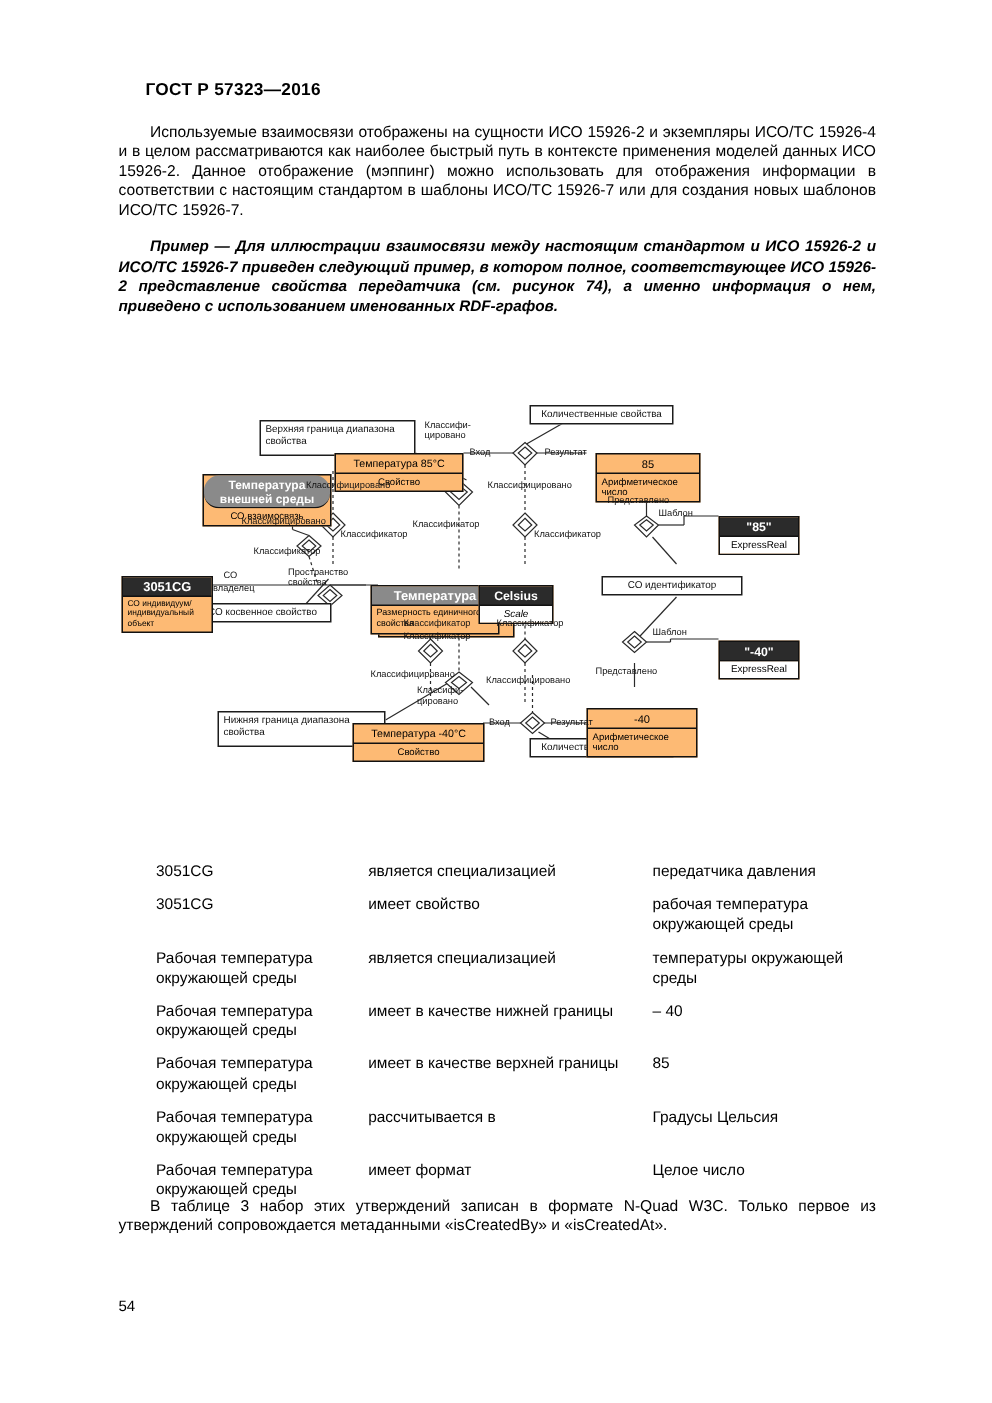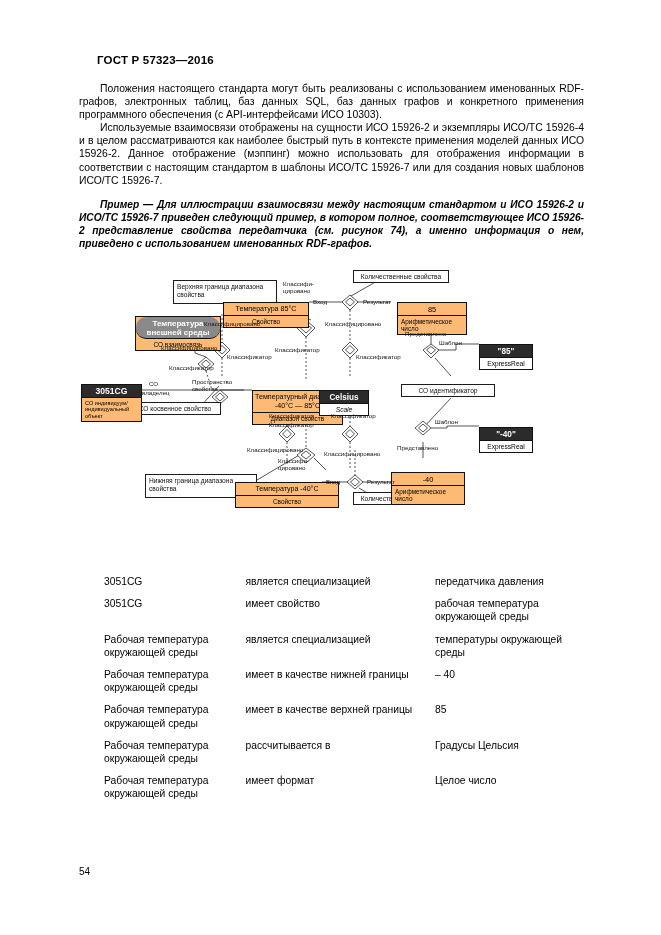--- a/index.html
+++ b/index.html
@@ -203,21 +203,20 @@
   }
 </style>
 </head>
 <body>
 
 <div class="page">
 
   <div class="doc-header">ГОСТ Р 57323—2016</div>
 
   <div class="body-col">
-    <p class="para">Положения настоящего стандарта могут быть реализованы с использованием именованных RDF-графов, электронных таблиц, баз данных SQL, баз данных графов и конкретного применения программного обеспечения (с API-интерфейсами ИСО 10303).</p>
     <p class="para">Используемые взаимосвязи отображены на сущности ИСО 15926-2 и экземпляры ИСО/ТС 15926-4 и в целом рассматриваются как наиболее быстрый путь в контексте применения моделей данных ИСО 15926-2. Данное отображение (мэппинг) можно использовать для отображения информации в соответствии с настоящим стандартом в шаблоны ИСО/ТС 15926-7 или для создания новых шаблонов ИСО/ТС 15926-7.</p>
     <p class="example">Пример — Для иллюстрации взаимосвязи между настоящим стандартом и ИСО 15926-2 и ИСО/ТС 15926-7 приведен следующий пример, в котором полное, соответствующее ИСО 15926-2 представление свойства передатчика (см. рисунок 74), а именно информация о нем, приведено с использованием именованных RDF-графов.</p>
   </div>
 
   <div class="figure">
 
     <svg class="wires">
       <g stroke="#2a2a2a" fill="none" stroke-width="0.8">
 
         <line x1="198" y1="44" x2="232" y2="62"></line>
@@ -355,32 +354,36 @@
     <div class="ebox dark" style="left:2px; top:112px; width:61px;">
       <div class="ttl">3051CG</div>
       <div class="bdy left" style="font-size:5.6px; line-height:6.6px;">СО индивидуум/ индивидуальный объект</div>
     </div>
 
     <div class="ebox" style="left:173px; top:118px; width:91px;">
       <div class="ttl" style="white-space:normal; font-size:7.1px;">Температурный диапазон -40°C — 85°C</div>
       <div class="bdy">Диапазон свойств</div>
     </div>
 
+    <div class="ebox grey" style="left:168px; top:118px; width:86px;">
+      <div class="ttl">Температура</div>
+      <div class="bdy left" style="font-size:6px;">Размерность единичного свойства</div>
+    </div>
 
     <div class="ebox darkfull" style="left:240px; top:118px; width:50px;">
       <div class="ttl">Celsius</div>
       <div class="bdy">Scale</div>
     </div>
 
     <div class="ebox" style="left:144px; top:30px; width:86px;">
       <div class="ttl" style="font-size:7.1px;">Температура 85°C</div>
       <div class="bdy">Свойство</div>
     </div>
 
-    <div class="ebox" style="left:156px; top:210px; width:104px;">
+    <div class="ebox" style="left:156px; top:210px; width:88px;">
       <div class="ttl" style="font-size:7.1px;">Температура -40°C</div>
       <div class="bdy">Свойство</div>
     </div>
 
     <div class="ebox" style="left:318px; top:30px; width:70px;">
       <div class="ttl">85</div>
       <div class="bdy left">Арифметическое число</div>
     </div>
 
     <div class="ebox" style="left:312px; top:200px; width:74px;">
@@ -460,16 +463,17 @@
         <td class="c3">Градусы Цельсия</td>
       </tr>
       <tr>
         <td class="c1">Рабочая температура окружающей среды</td>
         <td class="c2">имеет формат</td>
         <td class="c3">Целое число</td>
       </tr>
     </tbody>
   </table>
 
+  <div class="closing">В таблице 3 набор этих утверждений записан в формате N-Quad W3C. Только первое из утверждений сопровождается метаданными «isCreatedBy» и «isCreatedAt».</div>
 
   <div class="page-number">54</div>
 
 </div>
 
 </body></html>

